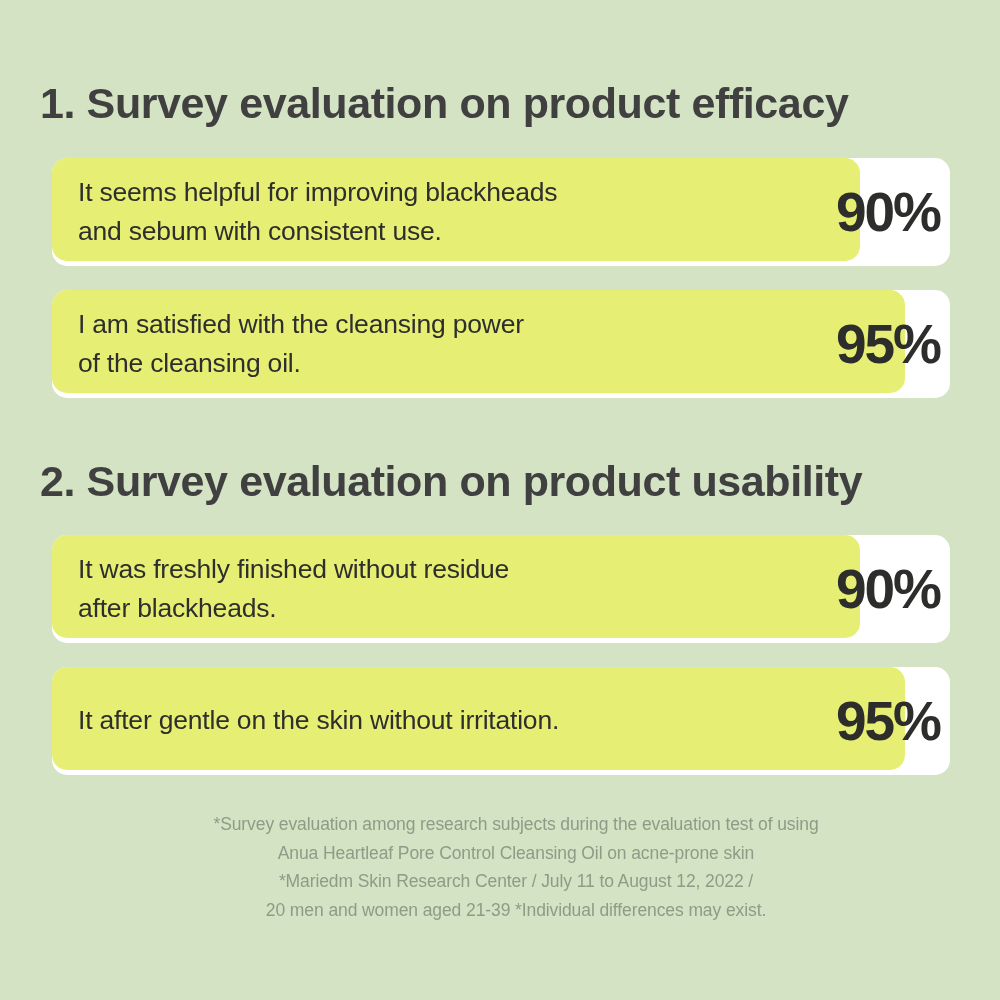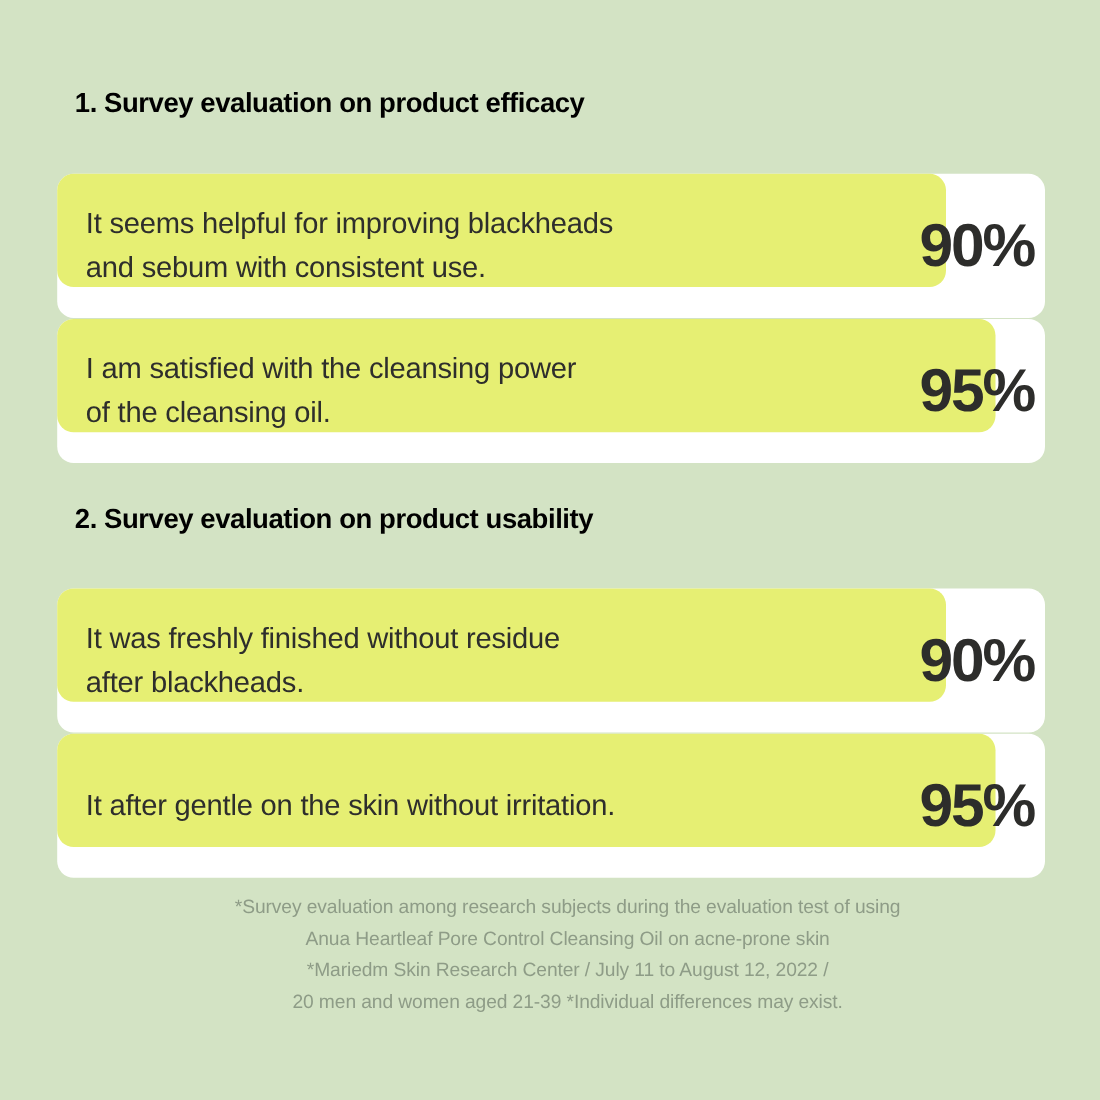--- a/index.html
+++ b/index.html
@@ -16,37 +16,37 @@
   .page {
     position: relative;
     width: 1000px;
     height: 1000px;
     box-sizing: border-box;
   }
 
   
   .section-heading {
     position: absolute;
-    left: 68px;
-    font-size: 25px;
+    left: 40px;
+    font-size: 43px;
     font-weight: 700;
-    color: #000000;
+    color: #404040;
     letter-spacing: -0.4px;
     white-space: nowrap;
     line-height: 1;
   }
   #heading-1 { top: 82px; }
   #heading-2 { top: 460px; }
 
   
   .bar-row {
     position: absolute;
     left: 52px;
     width: 898px;
-    height: 131px;
+    height: 108px;
   }
   .bar-track {
     position: absolute;
     inset: 0;
     background: #ffffff;
     border-radius: 15px;
   }
   .bar-fill {
     position: absolute;
     top: 0;

